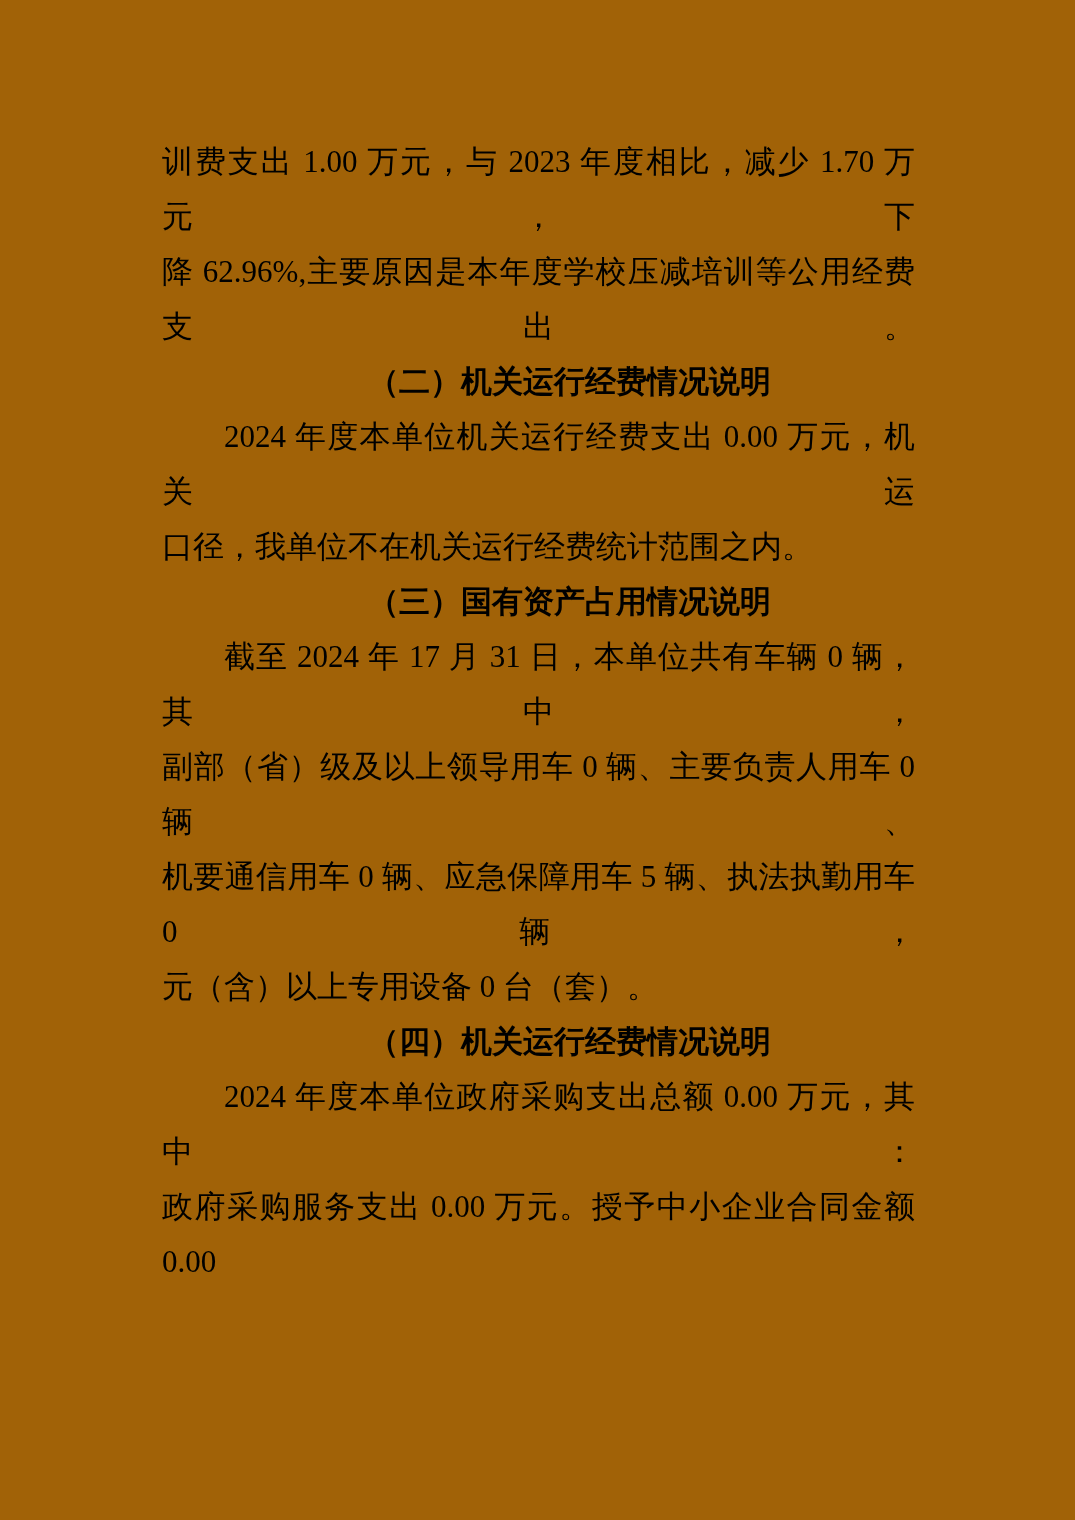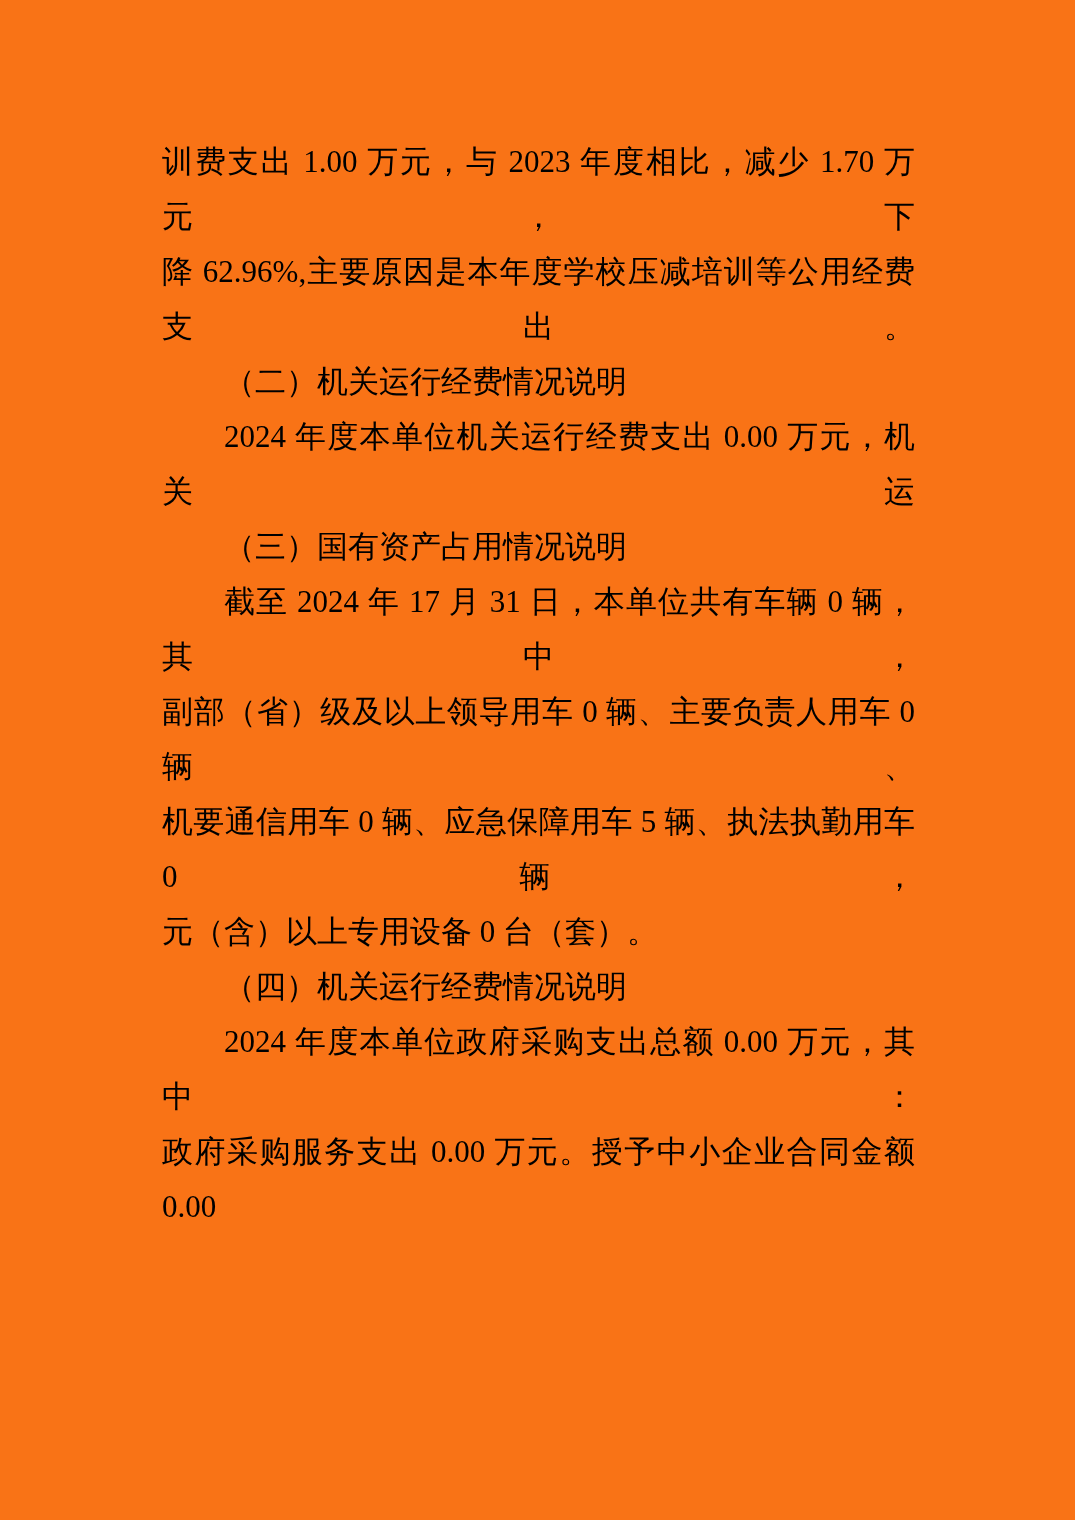--- a/index.html
+++ b/index.html
@@ -4,21 +4,21 @@
 <style>
   html, body {
     margin: 0;
     padding: 0;
     background: #ffffff;
   }
   .page {
     position: relative;
     width: 1075px;
     height: 1520px;
-    background: #f97316;
+    background: #a16207;
     overflow: hidden;
   }
   .content {
     position: absolute;
     left: 162px;
     top: 134px;
     width: 753px;
     color: #000000;
     font-family: "Liberation Serif", "DejaVu Serif", serif;
     font-size: 31px;
@@ -31,32 +31,34 @@
   .j {
     text-align: justify;
     text-align-last: justify;
   }
   
   .indent {
     text-indent: 62px;
   }
   
   .h-sub {
-    font-weight: 400;
+    font-weight: 700;
+    text-align: center;
   }
 </style>
 </head>
 <body>
 
 <div class="page">
   <div class="content">
     <div class="line j">训费支出 1.00 万元，与 2023 年度相比，减少 1.70 万元，下</div>
     <div class="line j">降 62.96%,主要原因是本年度学校压减培训等公用经费支出。</div>
     <div class="line h-sub indent">（二）机关运行经费情况说明</div>
     <div class="line j indent">2024 年度本单位机关运行经费支出 0.00 万元，机关运</div>
+    <div class="line">口径，我单位不在机关运行经费统计范围之内。</div>
     <div class="line h-sub indent">（三）国有资产占用情况说明</div>
     <div class="line j indent">截至 2024 年 17 月 31 日，本单位共有车辆 0 辆，其中，</div>
     <div class="line j">副部（省）级及以上领导用车 0 辆、主要负责人用车 0 辆、</div>
     <div class="line j">机要通信用车 0 辆、应急保障用车 5 辆、执法执勤用车 0 辆，</div>
     <div class="line">元（含）以上专用设备 0 台（套）。</div>
     <div class="line h-sub indent">（四）机关运行经费情况说明</div>
     <div class="line j indent">2024 年度本单位政府采购支出总额 0.00 万元，其中：</div>
     <div class="line j">政府采购服务支出 0.00 万元。授予中小企业合同金额 0.00</div>
 
   </div>

